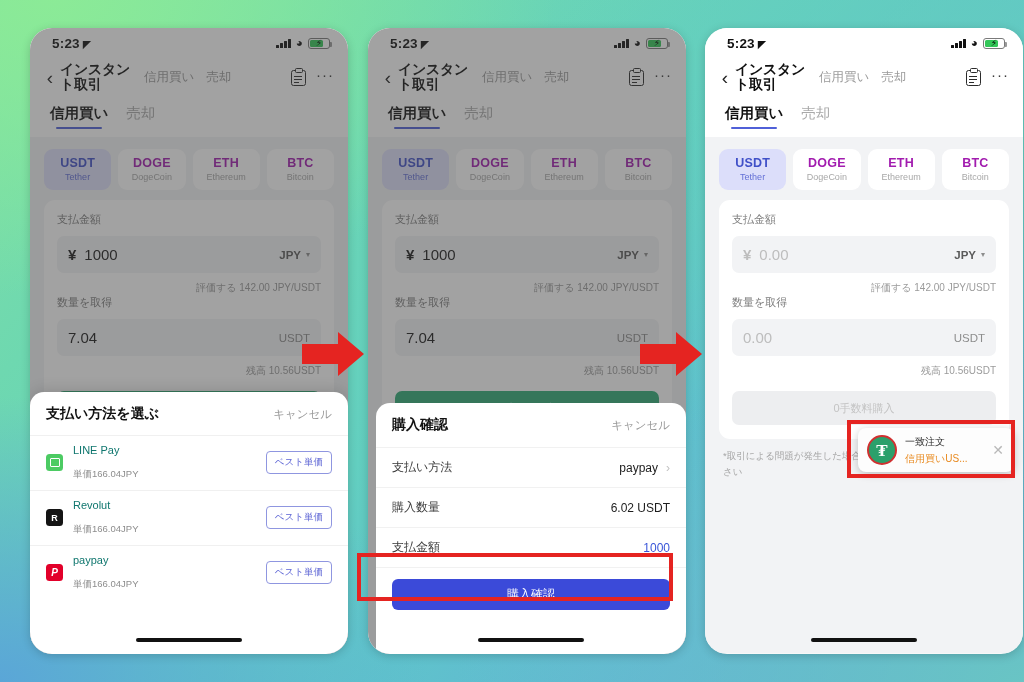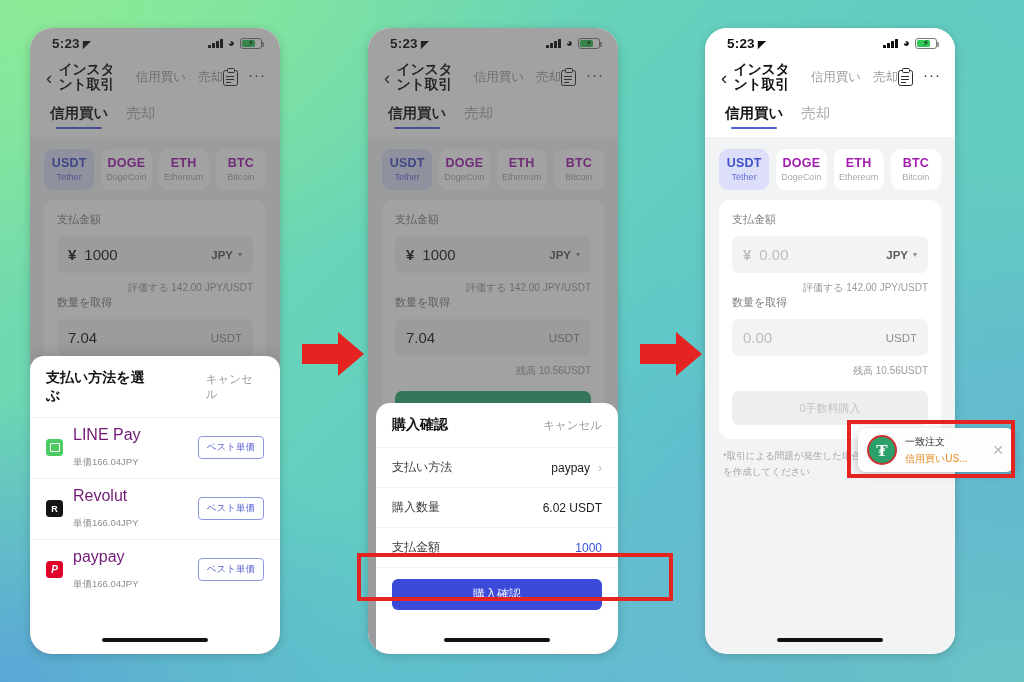--- a/index.html
+++ b/index.html
@@ -21,21 +21,21 @@
     background:
       radial-gradient(ellipse 85% 75% at 5% 0%, rgba(140,235,150,0.95) 0%, rgba(140,235,150,0) 58%),
       radial-gradient(ellipse 80% 90% at 100% 20%, rgba(100,205,190,0.95) 0%, rgba(100,205,190,0) 62%),
       radial-gradient(ellipse 70% 70% at 0% 100%, rgba(90,165,216,0.98) 0%, rgba(90,165,216,0) 60%),
       radial-gradient(ellipse 90% 80% at 100% 100%, rgba(106,200,194,0.9) 0%, rgba(106,200,194,0) 62%);
     pointer-events: none;
   }
 
   .phone {
     position: absolute;
-    width: 250px; height: 626px;
+    width: 318px; height: 626px;
     top: 28px;
     background: #f7f8f8;
     border-radius: 22px;
     overflow: hidden;
     box-shadow: 0 2px 10px rgba(0,0,0,0.18);
     z-index: 2;
   }
   #phone1 { left: 30px; }
   #phone2 { left: 368px; }
   #phone3 { left: 705px; }
@@ -164,21 +164,21 @@
     display:flex; align-items:center; padding: 8px 16px 9px 16px;
     border-top: 1px solid #f0f0f0;
   }
   .pm-icon { width: 17px; height: 17px; border-radius: 3.5px; margin-right: 10px; position:relative; flex:none; }
   .pm-icon.line { background:#4ccb63; }
   .pm-icon.line::after{content:"";position:absolute;inset:4px 3.5px;border:1.4px solid #fff;border-radius:1px;}
   .pm-icon.revolut { background:#141414; }
   .pm-icon.revolut::after{content:"R";position:absolute;inset:0;display:flex;align-items:center;justify-content:center;color:#fff;font-size:9px;font-weight:bold;}
   .pm-icon.paypay { background:#e2002a; }
   .pm-icon.paypay::after{content:"P";position:absolute;inset:0;display:flex;align-items:center;justify-content:center;color:#fff;font-size:10px;font-weight:bold;font-style:italic;}
-  .pm-text .pm-name { font-size: 16px; color:#701a75; }
+  .pm-text .pm-name { font-size: 11px; color:#0f766e; }
   .pm-text .pm-sub { font-size: 9.5px; color:#8d8d8d; margin-top:12px; }
   .pm-badge {
     margin-left:auto; font-size: 9.5px; color:#5b63d4;
     border:1px solid #8f96e0; border-radius: 4px; padding: 4px 8px;
   }
   .sheet-pad { height: 54px; }
   .home-indicator {
     position:absolute; left:50%; transform:translateX(-50%); bottom: 12px;
     width: 106px; height: 4.5px; background:#111; border-radius: 3px;
   }

